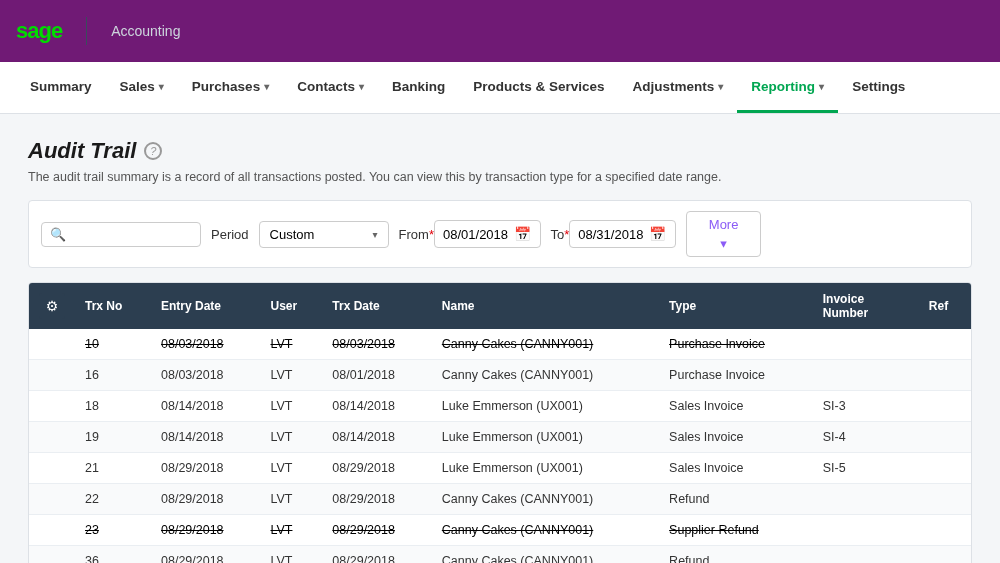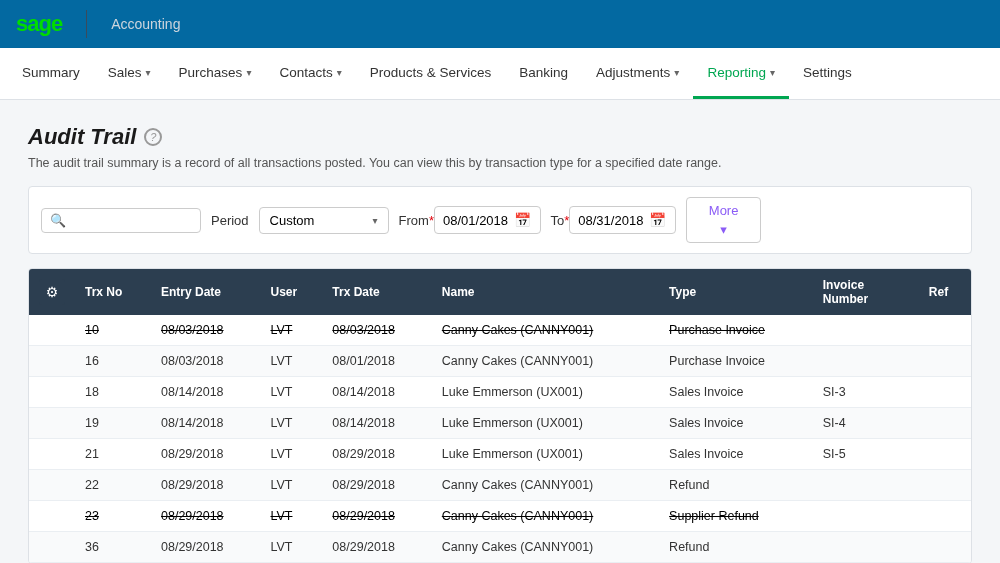--- a/index.html
+++ b/index.html
@@ -1,21 +1,21 @@
 <!DOCTYPE html>
 <html><head>
   <meta charset="utf-8">
   <style>
     * { box-sizing: border-box; margin: 0; padding: 0; }
     body { font-family: Arial, sans-serif; font-size: 13px; background: #f0f2f5; width: 1000px; height: 563px; overflow: hidden; }
 
     
     .top-bar {
-      background: #0369a1;
-      height: 48px;
+      background: #701a75;
+      height: 62px;
       display: flex;
       padding: 0 16px;
     }
     .logo-area {
       display: flex;
       align-items: center;
       gap: 12px;
     }
     .sage-logo {
       font-weight: bold;
@@ -33,23 +33,24 @@
       color: #cdd5dd;
       font-size: 14px;
     }
 
     
     .nav-bar {
       background: #fff;
       height: 52px;
       display: flex;
       align-items: stretch;
-      padding: 0 8px;
+      padding: 0 16px;
       border-bottom: 1px solid #dde1e6;
       box-shadow: 0 1px 3px rgba(0,0,0,0.07);
+      font-weight: bold;
     }
     .nav-item {
       display: flex;
       align-items: center;
       padding: 0 14px;
       font-size: 13.5px;
       color: #333;
       cursor: pointer;
       position: relative;
       white-space: nowrap;
@@ -271,24 +272,24 @@
   </div>
   <div class="nav-item">
     <span>Purchases</span>
     <span class="arrow">▾</span>
   </div>
   <div class="nav-item">
     <span>Contacts</span>
     <span class="arrow">▾</span>
   </div>
   <div class="nav-item">
+    <span>Banking</span>
+  </div>
+  <div class="nav-item">
     <span>Products &amp; Services</span>
-  </div>
-  <div class="nav-item">
-    <span>Banking</span>
   </div>
   <div class="nav-item">
     <span>Adjustments</span>
     <span class="arrow">▾</span>
   </div>
   <div class="nav-item active">
     <span>Reporting</span>
     <span class="arrow">▾</span>
   </div>
   <div class="nav-item">

